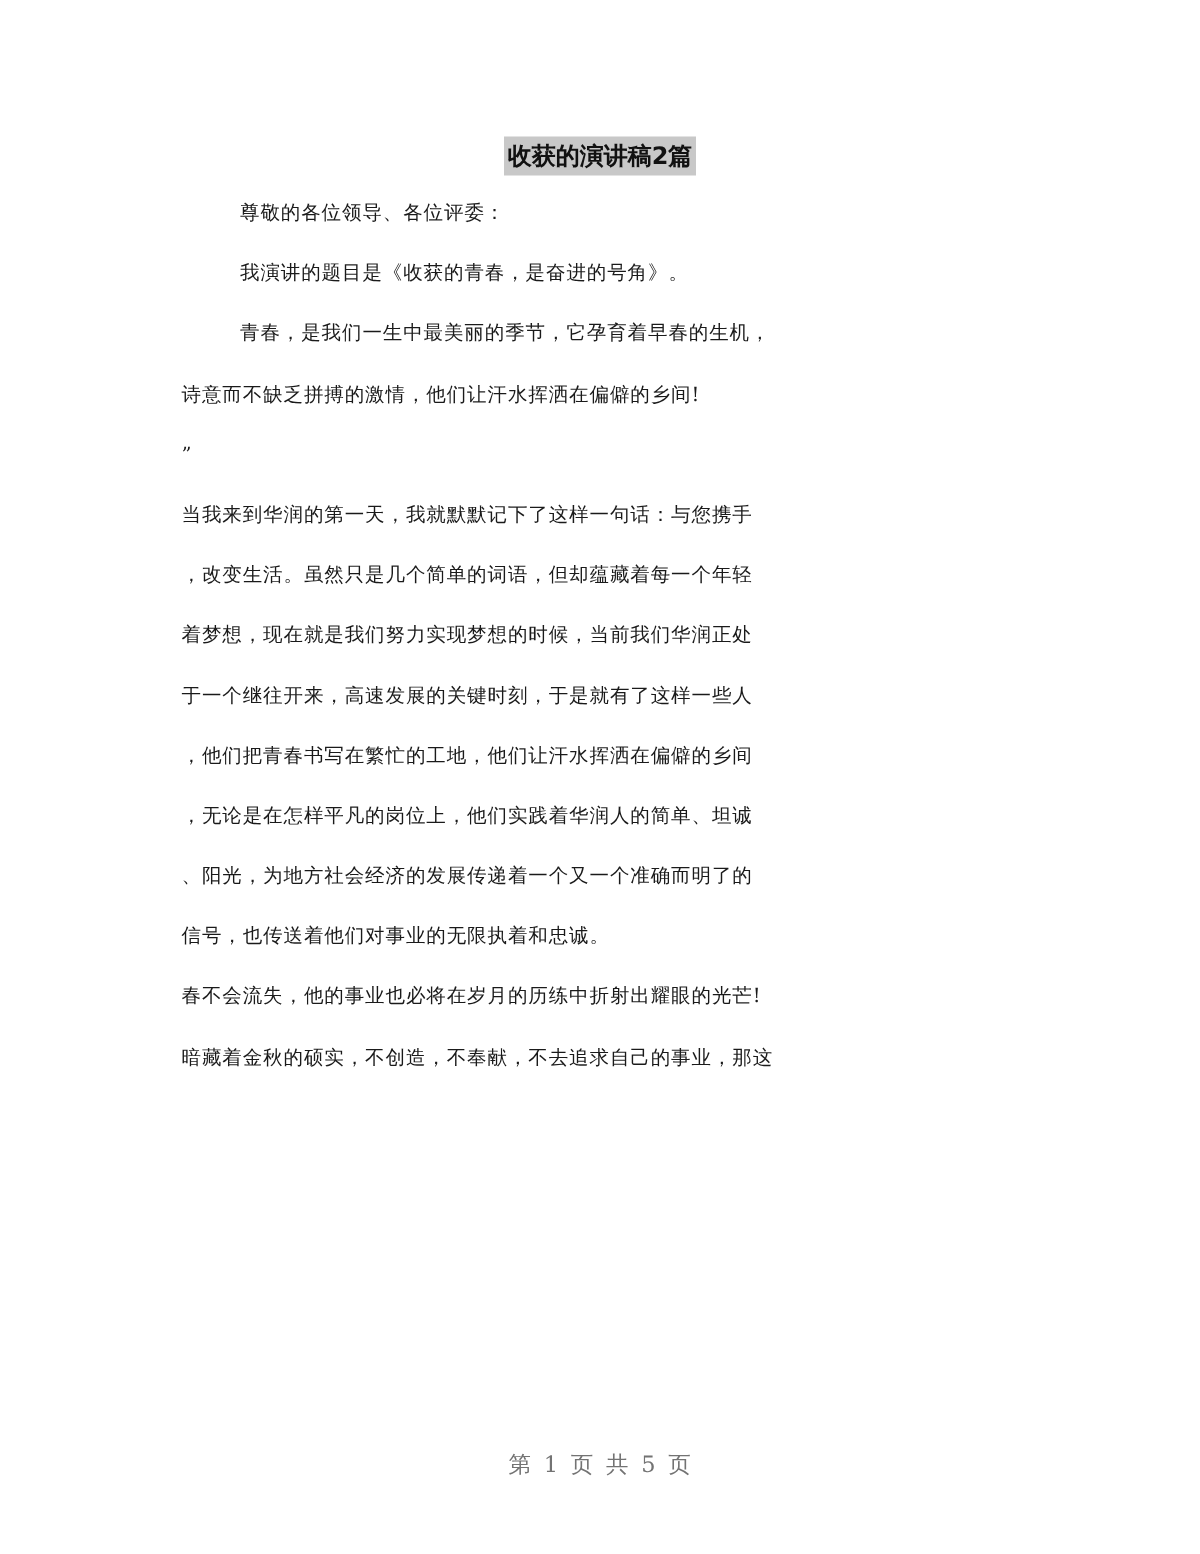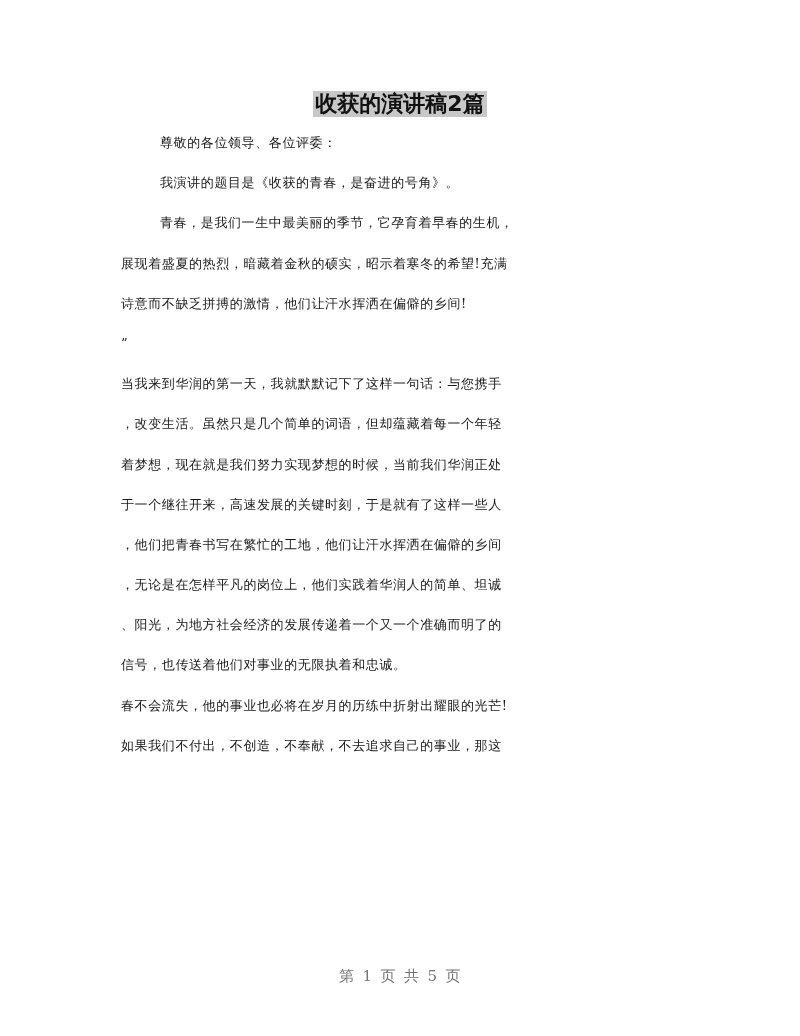--- a/index.html
+++ b/index.html
@@ -2,51 +2,50 @@
 <html><head>
   <meta charset="utf-8">
   <style>
     html, body { margin: 0; padding: 0; background: #ffffff; }
     body { width: 800px; height: 1036px; position: relative; overflow: hidden;
            font-family: "DejaVu Serif", "Liberation Serif", serif; color: #1a1a1a; }
     .page { position: absolute; left: 0; top: 0; width: 800px; height: 1036px; }
     .title-wrap { position: absolute; top: 91px; left: 0; width: 800px; text-align: center; }
     .title { display: inline-block; background: #c8c8c8; padding: 1px 2px;
              font-family: "DejaVu Sans", "Liberation Sans", sans-serif; font-weight: bold;
-             font-size: 22px; line-height: 24px; color: #111; letter-spacing: 0px; }
+             font-size: 16px; line-height: 24px; color: #111; letter-spacing: 0px; }
     .body { position: absolute; top: 128px; left: 121px; width: 566px; }
     .line { height: 40.2px; line-height: 30px; font-size: 13px; white-space: nowrap; letter-spacing: 0.6px; }
     .indent { padding-left: 39px; }
     .footer { position: absolute; top: 966px; left: 0; width: 800px; text-align: center;
               font-size: 15px; line-height: 20px; color: #737373; letter-spacing: 0.5px; }
     .footer span { margin: 0 4px; }
   </style>
 </head>
 <body>
 
 <div class="page">
   <div class="title-wrap">
     <span class="title">收获的演讲稿2篇</span>
   </div>
 
   <div class="body" id="doc-body">
       <div class="line indent">尊敬的各位领导、各位评委：</div>
       <div class="line indent">我演讲的题目是《收获的青春，是奋进的号角》。</div>
       <div class="line indent">青春，是我们一生中最美丽的季节，它孕育着早春的生机，</div>
-      <div class="line">展现着盛夏的热烈，暗藏着金秋的硕实，昭示着寒冬的希望!充满</div>
       <div class="line">诗意而不缺乏拼搏的激情，他们让汗水挥洒在偏僻的乡间!</div>
       <div class="line">”</div>
       <div class="line">当我来到华润的第一天，我就默默记下了这样一句话：与您携手</div>
       <div class="line">，改变生活。虽然只是几个简单的词语，但却蕴藏着每一个年轻</div>
       <div class="line">着梦想，现在就是我们努力实现梦想的时候，当前我们华润正处</div>
       <div class="line">于一个继往开来，高速发展的关键时刻，于是就有了这样一些人</div>
       <div class="line">，他们把青春书写在繁忙的工地，他们让汗水挥洒在偏僻的乡间</div>
       <div class="line">，无论是在怎样平凡的岗位上，他们实践着华润人的简单、坦诚</div>
       <div class="line">、阳光，为地方社会经济的发展传递着一个又一个准确而明了的</div>
       <div class="line">信号，也传送着他们对事业的无限执着和忠诚。</div>
       <div class="line">春不会流失，他的事业也必将在岁月的历练中折射出耀眼的光芒!</div>
-      <div class="line">如果我们不付出，不创造，不奉献，不去追求自己的事业，那这</div>
+      <div class="line">暗藏着金秋的硕实，不创造，不奉献，不去追求自己的事业，那这</div>
     </div>
 
   <div class="footer">
     <span>第</span><span>1</span><span>页</span><span>共</span><span>5</span><span>页</span>
   </div>
 </div>
 
 </body></html>

